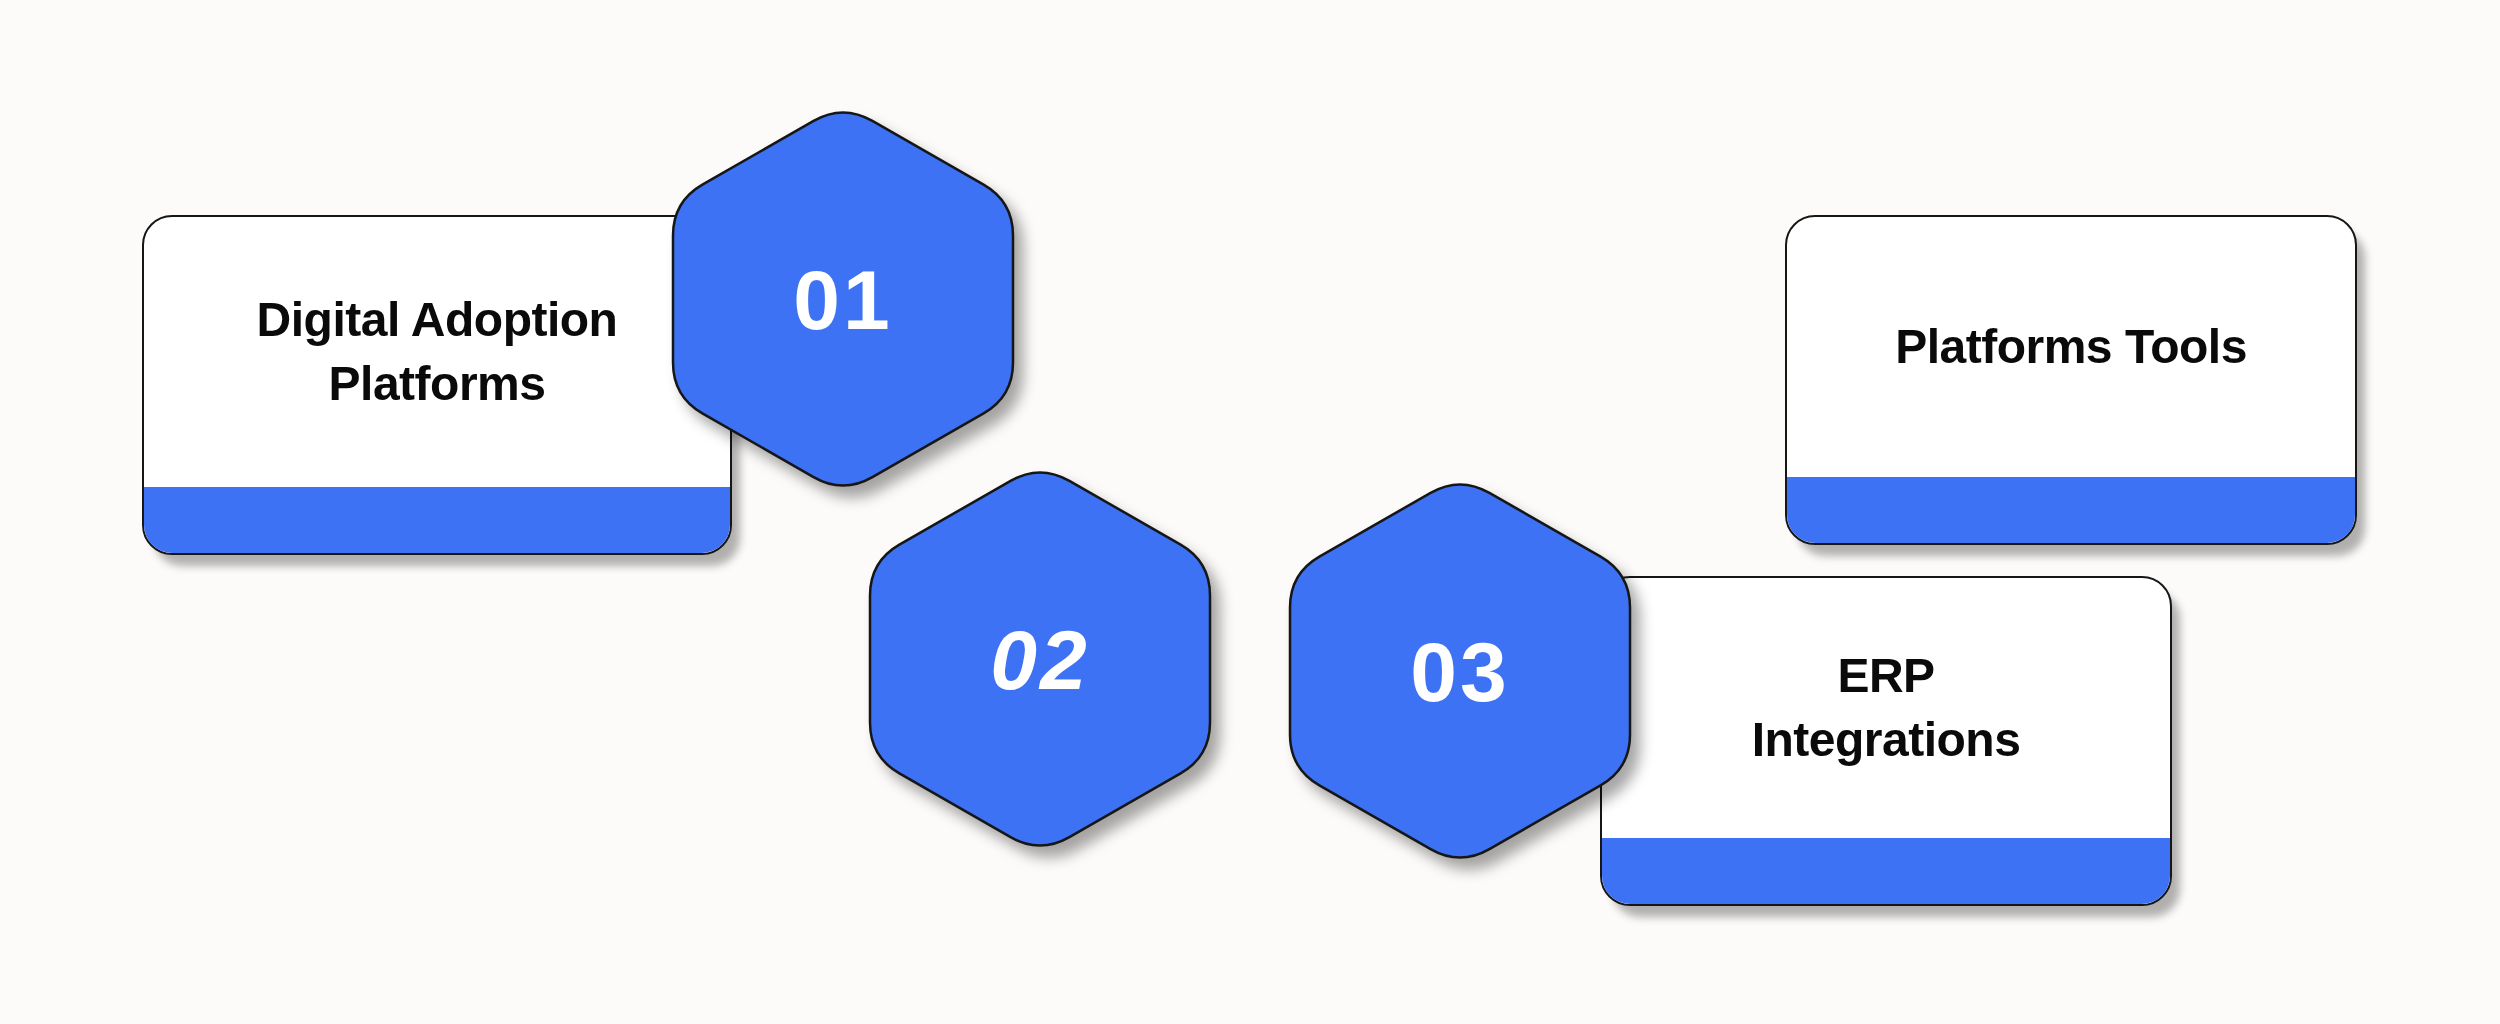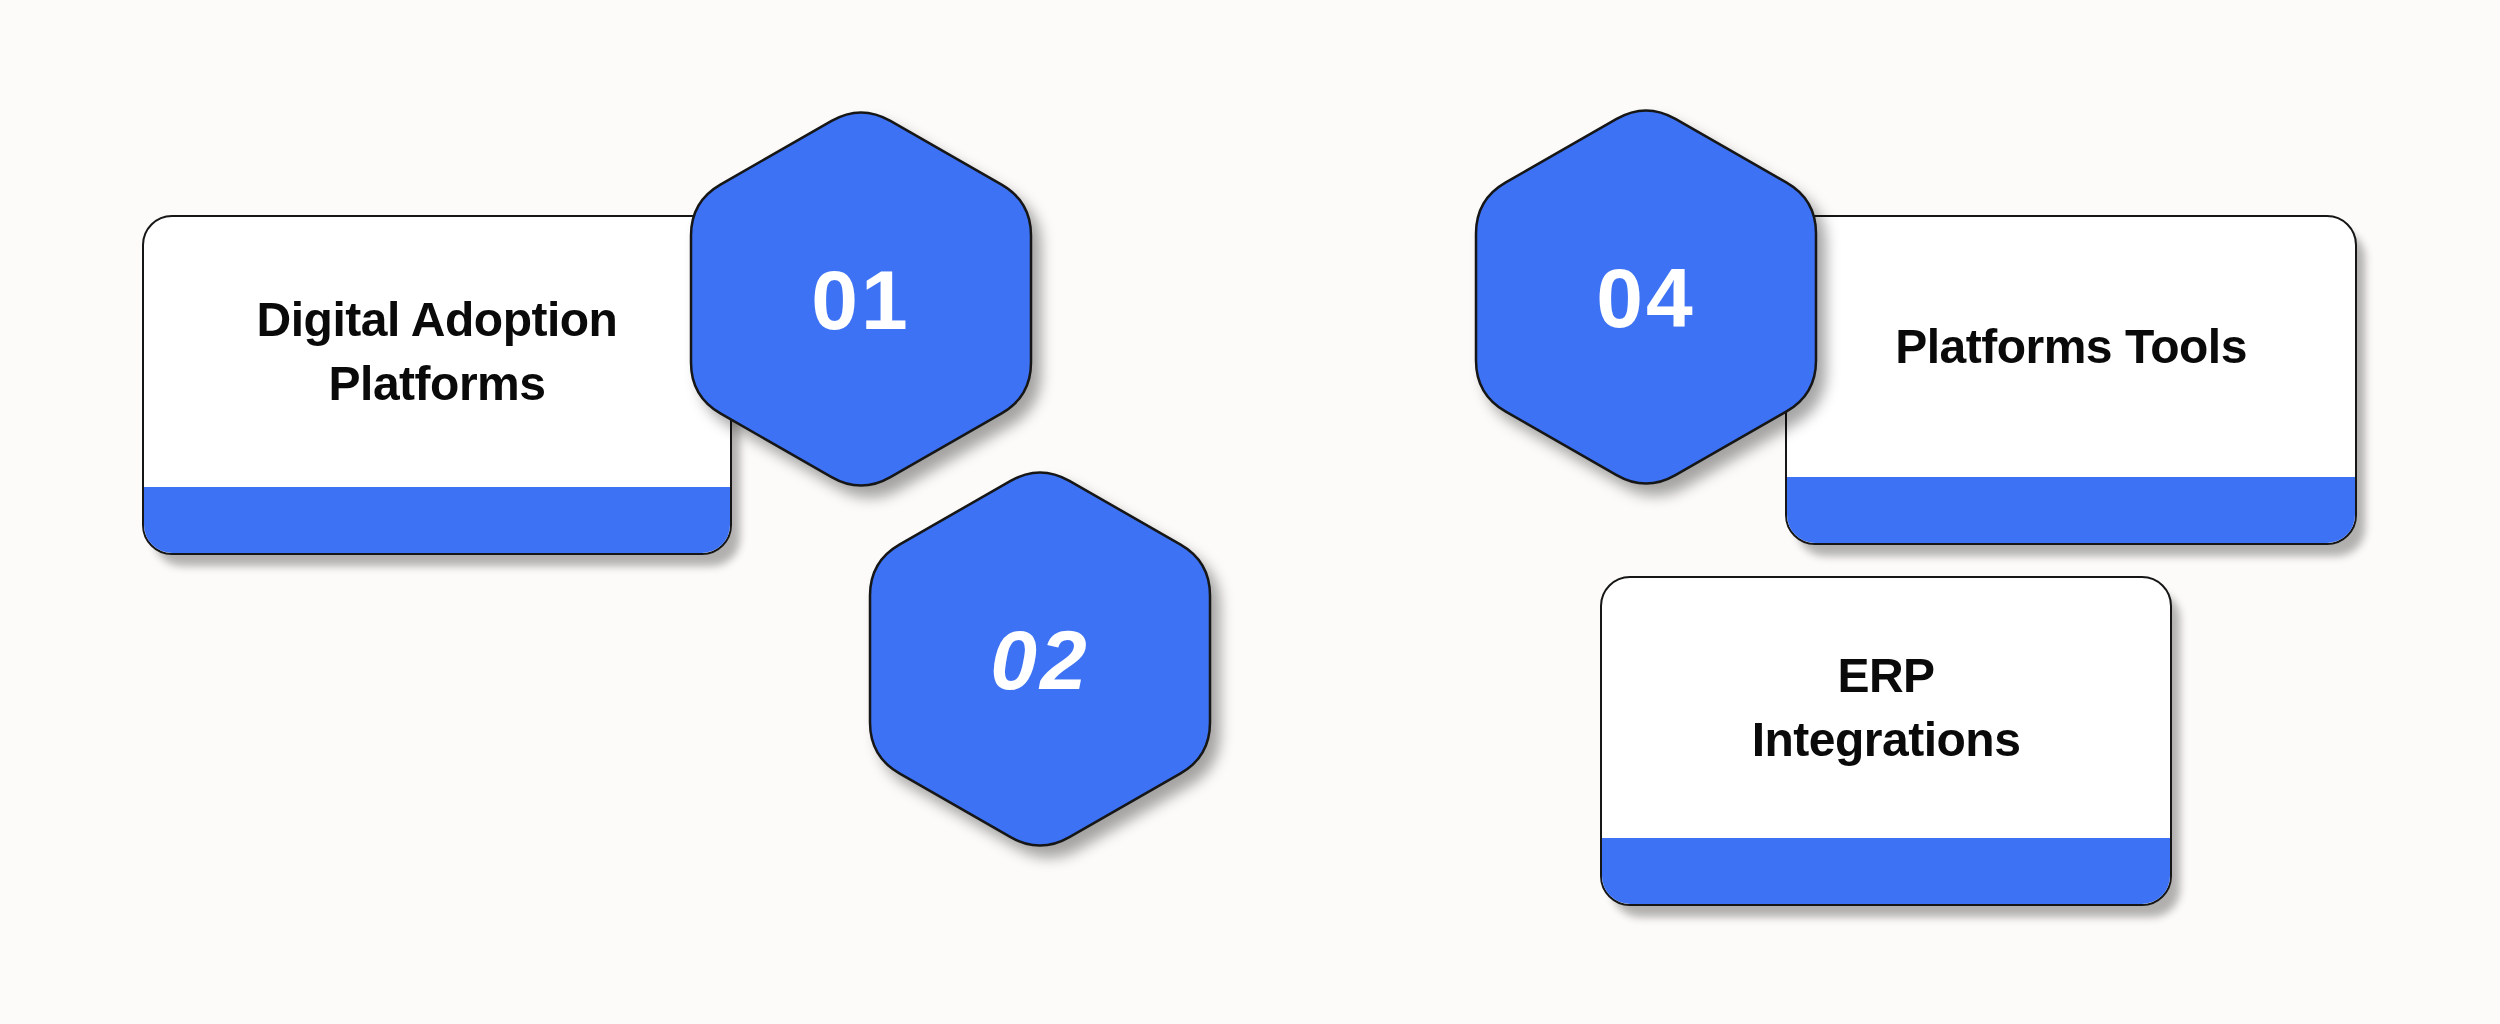--- a/index.html
+++ b/index.html
@@ -67,21 +67,21 @@
   }
   .hex-number {
     fill: var(--number);
     font-family: "Liberation Sans", sans-serif;
     font-size: 84px;
     font-weight: bold;
     letter-spacing: 3px;
   }
   
   .item1-card { left: 142px;  top: 215px; width: 590px; height: 340px; }
-  .item1-hex  { left: 685px;  top: 98px;  }
+  .item1-hex  { left: 667px;  top: 98px;  }
   .item2-card { left: 330px;  top: 590px; width: 585px; height: 327px; }
   .item2-hex  { left: 864px;  top: 458px; font-style: italic; }
   .item3-card { left: 1600px; top: 576px; width: 572px; height: 330px; }
   .item3-hex  { left: 1284px; top: 470px; }
   .item4-card { left: 1785px; top: 215px; width: 572px; height: 330px; }
   .item4-hex  { left: 1470px; top: 96px;  }
 </style>
 </head>
 <body>
 
@@ -104,25 +104,25 @@
       <path class="hex-path" d="M 205.4 22.9 L 316.6 86.6 Q 346 103.5 346 137.5 L 346 264.5 Q 346 298.5 316.6 315.4 L 205.4 379.1 Q 176 396 146.6 379.1 L 35.4 315.4 Q 6 298.5 6 264.5 L 6 137.5 Q 6 103.5 35.4 86.6 L 146.6 22.9 Q 176 6 205.4 22.9 Z"></path>
       <text class="hex-number" x="176" y="231" text-anchor="middle">02</text>
     </svg>
   </div>
 
   <div class="card item3-card">
     <div class="card-label">ERP
 Integrations</div>
     <div class="card-bar"></div>
   </div>
+  <div class="hex item3-hex">
+    <svg viewBox="0 0 352 402">
+      <path class="hex-path" d="M 205.4 22.9 L 316.6 86.6 Q 346 103.5 346 137.5 L 346 264.5 Q 346 298.5 316.6 315.4 L 205.4 379.1 Q 176 396 146.6 379.1 L 35.4 315.4 Q 6 298.5 6 264.5 L 6 137.5 Q 6 103.5 35.4 86.6 L 146.6 22.9 Q 176 6 205.4 22.9 Z"></path>
+      <text class="hex-number" x="176" y="231" text-anchor="middle">03</text>
+    </svg>
+  </div>
 
   <div class="card item4-card">
     <div class="card-label">Platforms Tools</div>
     <div class="card-bar"></div>
   </div>
-  <div class="hex item4-hex">
-    <svg viewBox="0 0 352 402">
-      <path class="hex-path" d="M 205.4 22.9 L 316.6 86.6 Q 346 103.5 346 137.5 L 346 264.5 Q 346 298.5 316.6 315.4 L 205.4 379.1 Q 176 396 146.6 379.1 L 35.4 315.4 Q 6 298.5 6 264.5 L 6 137.5 Q 6 103.5 35.4 86.6 L 146.6 22.9 Q 176 6 205.4 22.9 Z"></path>
-      <text class="hex-number" x="176" y="231" text-anchor="middle">04</text>
-    </svg>
-  </div>
 
 </div>
 
 </body></html>

